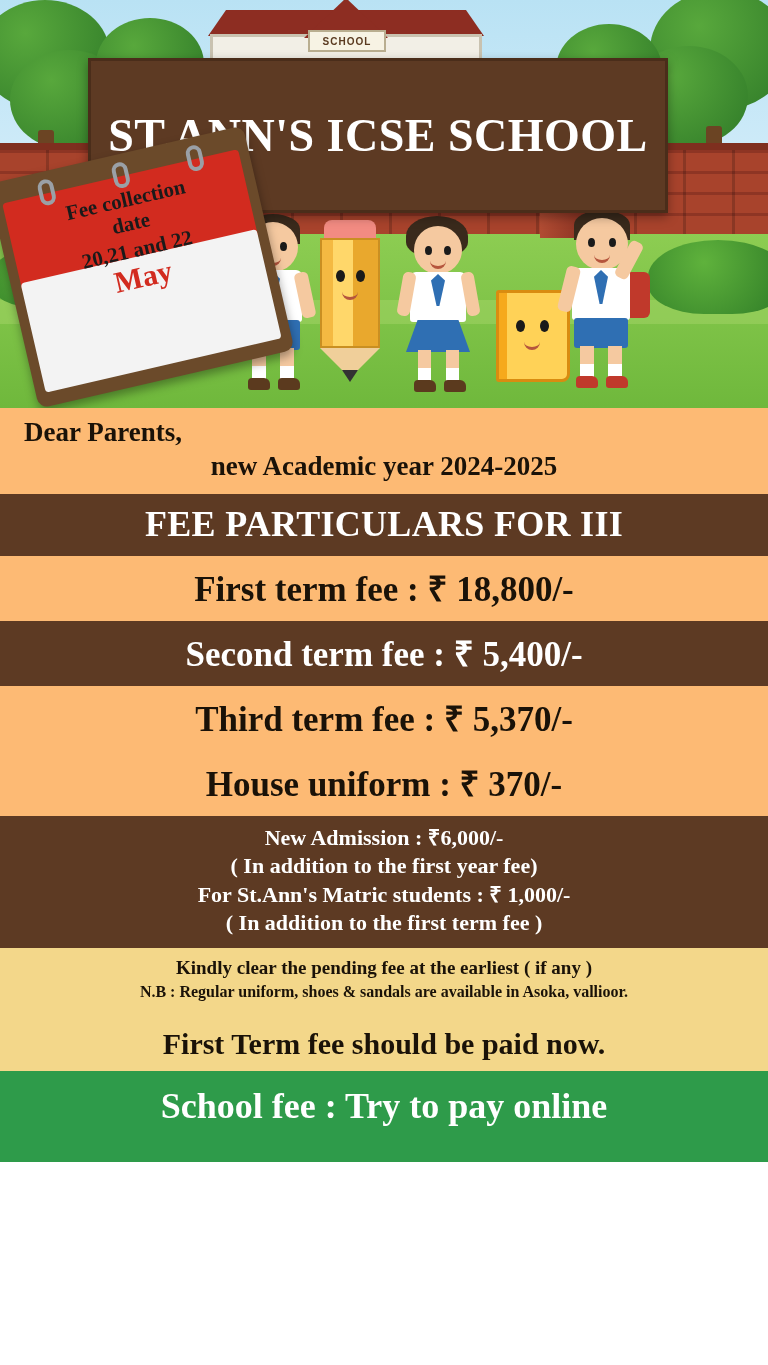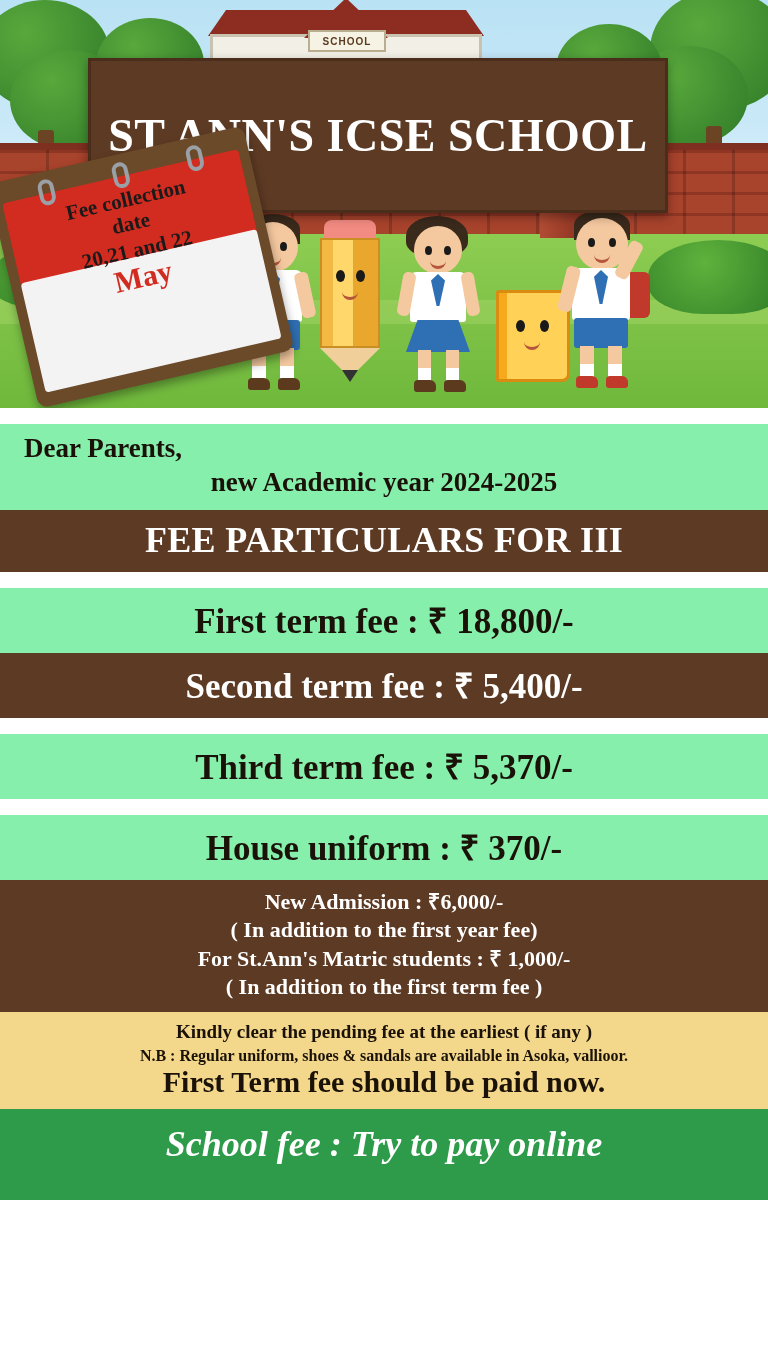--- a/index.html
+++ b/index.html
@@ -197,44 +197,44 @@
     background: linear-gradient(90deg,#f6a91c 0 12%, #ffd257 12% 100%);
     border:3px solid #d98c10; border-radius:3px 8px 8px 3px;
   }
 
   
   .band {
     width:100%;
     display:flex; flex-direction:column; align-items:center; justify-content:center;
     text-align:center;
   }
-  .band-yellow { background:#86efac; color:#1a1208;margin-top:16px; }
+  .band-yellow { background:#fdba74; color:#1a1208; }
   .band-brown  { background:#5d3a23; color:#ffffff; }
   .band-green  { background:#2e9b4a; color:#ffffff; }
 
   .greeting { padding:8px 10px 10px; }
   .greeting .dear {
     width:100%; text-align:left; padding-left:14px;
     font-size:27px; font-weight:bold; line-height:1.25;
   }
   .greeting .welcome {
     font-size:27px; font-weight:bold; line-height:1.25; padding:0 12px;
   }
   .heading-band { font-size:36px; font-weight:bold; padding:9px 0 11px; letter-spacing:.3px; }
   .fee-row { font-size:35px; font-weight:bold; padding:8px 0 10px; }
 
   .extra-band { padding:8px 0 10px; line-height:1.3; }
   .extra-band div { font-size:22px; font-weight:bold; }
 
   .notes-band { background:#f3d78a; color:#1a1208; padding:9px 0 10px; }
   .notes-band .pending { font-size:19px; font-weight:bold; }
   .notes-band .nb { font-size:16px; font-weight:bold; margin-top:4px; }
-  .notes-band .firstterm { font-size:30px; font-weight:bold; margin-top:0; }
-
-  .pay-band { padding:12px 0 14px;font-style:italic; }
+  .notes-band .firstterm { font-size:30px; font-weight:bold; margin-top:26px; }
+
+  .pay-band { padding:12px 0 14px; }
   .pay-band div { font-size:36px; font-weight:bold; line-height:1.32; }
 
   .bottom-strip { height:18px; background:#2e9b4a; }
 </style>
 </head>
 <body>
 
 <div class="poster">
 
   <div class="hero">

